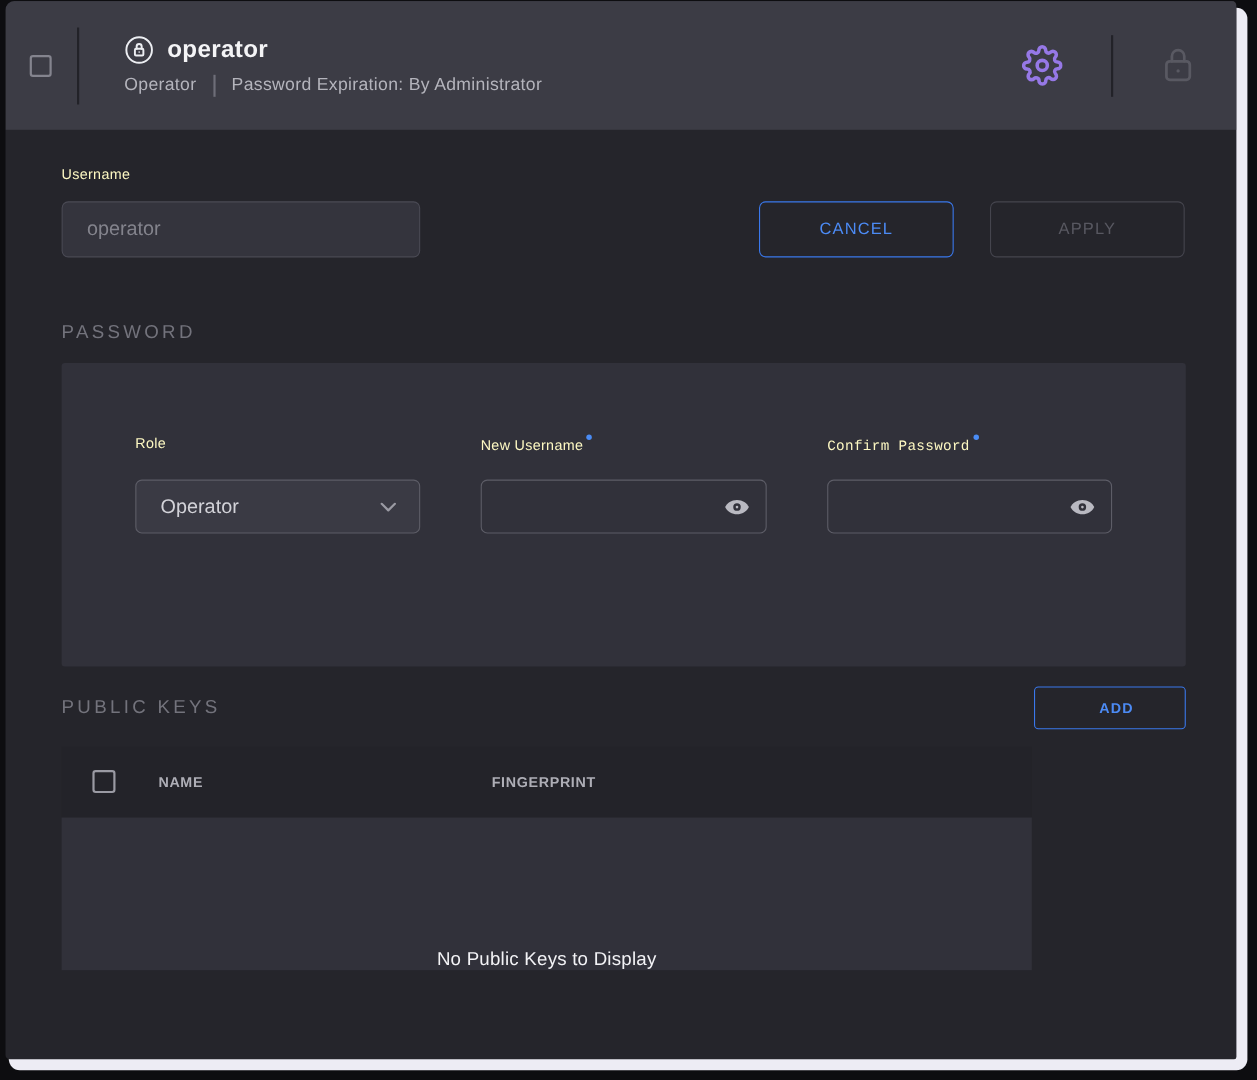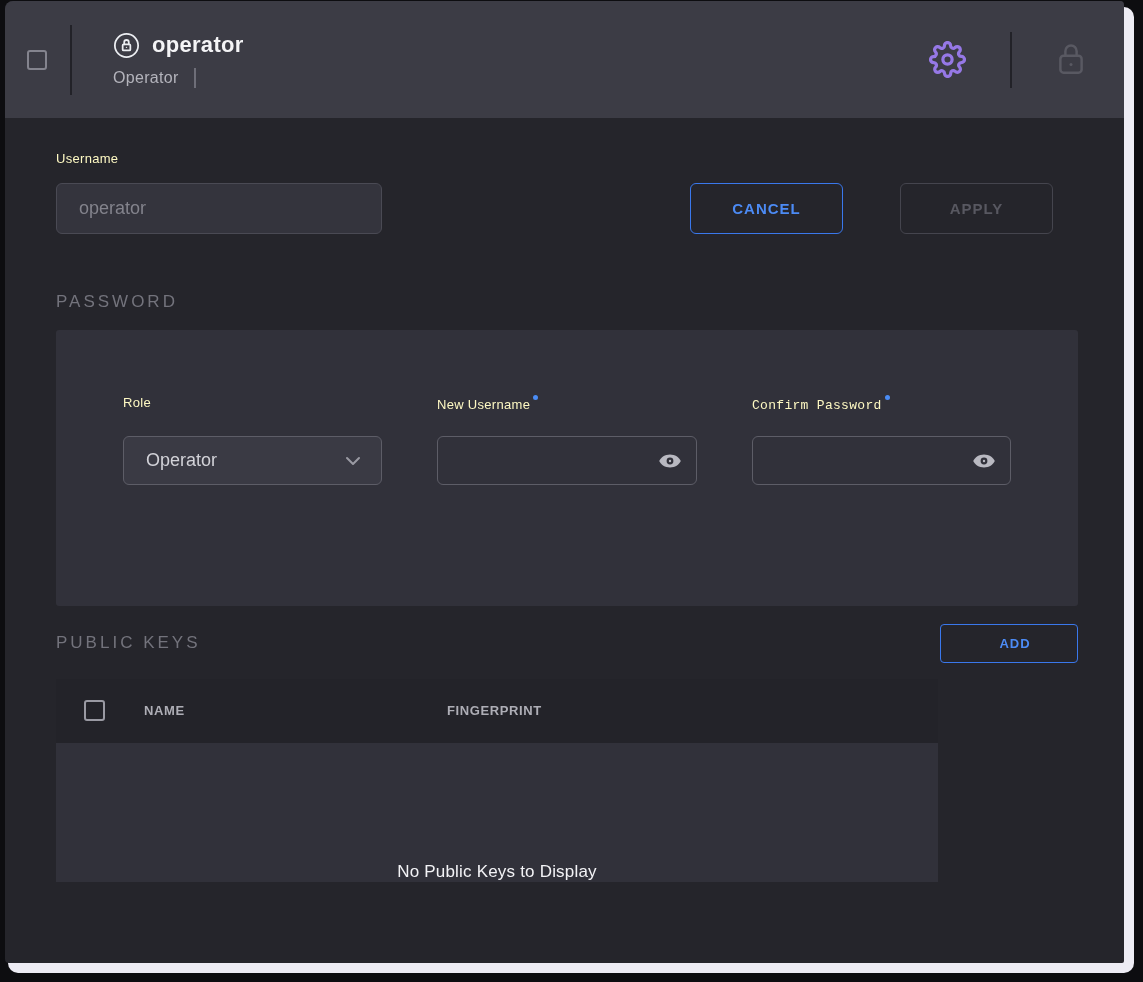--- a/index.html
+++ b/index.html
@@ -54,22 +54,22 @@
   .field-label { position:absolute; font-size:13px; color:#fef9c3; letter-spacing:0.3px; }
 
   .username-input {
     position:absolute; left:51px; top:182px; width:326px; height:51px;
     background:#34343d; border:1px solid #4a4a54; border-radius:6px;
     color:#83838c; font-size:18px; padding:0 22px;
     font-family:"Liberation Sans", sans-serif;
   }
 
   .btn {
-    position:absolute; height:51px; width:153px; border-radius:6px;
-    background:transparent; font-size:15px; font-weight:700; letter-spacing:1px;
+    position:absolute; height:51px; width:177px; border-radius:6px;
+    background:transparent; font-size:15px; font-weight:400; letter-spacing:1px;
     cursor:pointer; font-family:"Liberation Sans", sans-serif;
   }
   .btn-cancel { left:685px; top:182px; border:1px solid #3a78ec; color:#4c8bf5; }
   .btn-apply  { left:895px; top:182px; border:1px solid #45454e; color:#585861; cursor:default; }
 
   .section-heading {
     position:absolute; font-size:17px; color:#73737c; letter-spacing:3px; font-weight:400;
   }
   .heading-password { left:51px; top:291px; }
   .heading-pubkeys  { left:51px; top:632px; }
@@ -157,20 +157,21 @@
             <rect x="9.3" y="11.9" width="7.4" height="5.9" rx="1"></rect>
             <path d="M10.8 11.9 V9.9 a2.2 2.2 0 0 1 4.4 0 V11.9"></path>
             <circle cx="13" cy="14.8" r="0.7" fill="#eceef2" stroke="none"></circle>
           </svg>
         </span>
         <span class="title-text">operator</span>
       </div>
       <div class="subtitle-row">
         <span>Operator</span>
         <span class="sub-divider"></span>
+        <span>Password Expiration: By Administrator</span>
       </div>
     </div>
 
     <div class="hdr-spacer"></div>
 
     <button class="icon-btn">
       <span>
         <svg width="37" height="37" viewBox="0 0 24 24" fill="none" stroke="#9678e6" stroke-width="2.1" stroke-linecap="round" stroke-linejoin="round">
           <circle cx="12" cy="12" r="3"></circle>
           <path d="M19.4 15a1.65 1.65 0 0 0 .33 1.82l.06.06a2 2 0 0 1 0 2.83 2 2 0 0 1-2.83 0l-.06-.06a1.65 1.65 0 0 0-1.82-.33 1.65 1.65 0 0 0-1 1.51V21a2 2 0 0 1-2 2 2 2 0 0 1-2-2v-.09A1.65 1.65 0 0 0 9 19.4a1.65 1.65 0 0 0-1.82.33l-.06.06a2 2 0 0 1-2.83 0 2 2 0 0 1 0-2.83l.06-.06a1.65 1.65 0 0 0 .33-1.82 1.65 1.65 0 0 0-1.51-1H3a2 2 0 0 1-2-2 2 2 0 0 1 2-2h.09A1.65 1.65 0 0 0 4.6 9a1.65 1.65 0 0 0-.33-1.82l-.06-.06a2 2 0 0 1 0-2.83 2 2 0 0 1 2.83 0l.06.06a1.65 1.65 0 0 0 1.82.33H9a1.65 1.65 0 0 0 1-1.51V3a2 2 0 0 1 2-2 2 2 0 0 1 2 2v.09a1.65 1.65 0 0 0 1 1.51 1.65 1.65 0 0 0 1.82-.33l.06-.06a2 2 0 0 1 2.83 0 2 2 0 0 1 0 2.83l-.06.06a1.65 1.65 0 0 0-.33 1.82V9a1.65 1.65 0 0 0 1.51 1H21a2 2 0 0 1 2 2 2 2 0 0 1-2 2h-.09a1.65 1.65 0 0 0-1.51 1z"></path>

